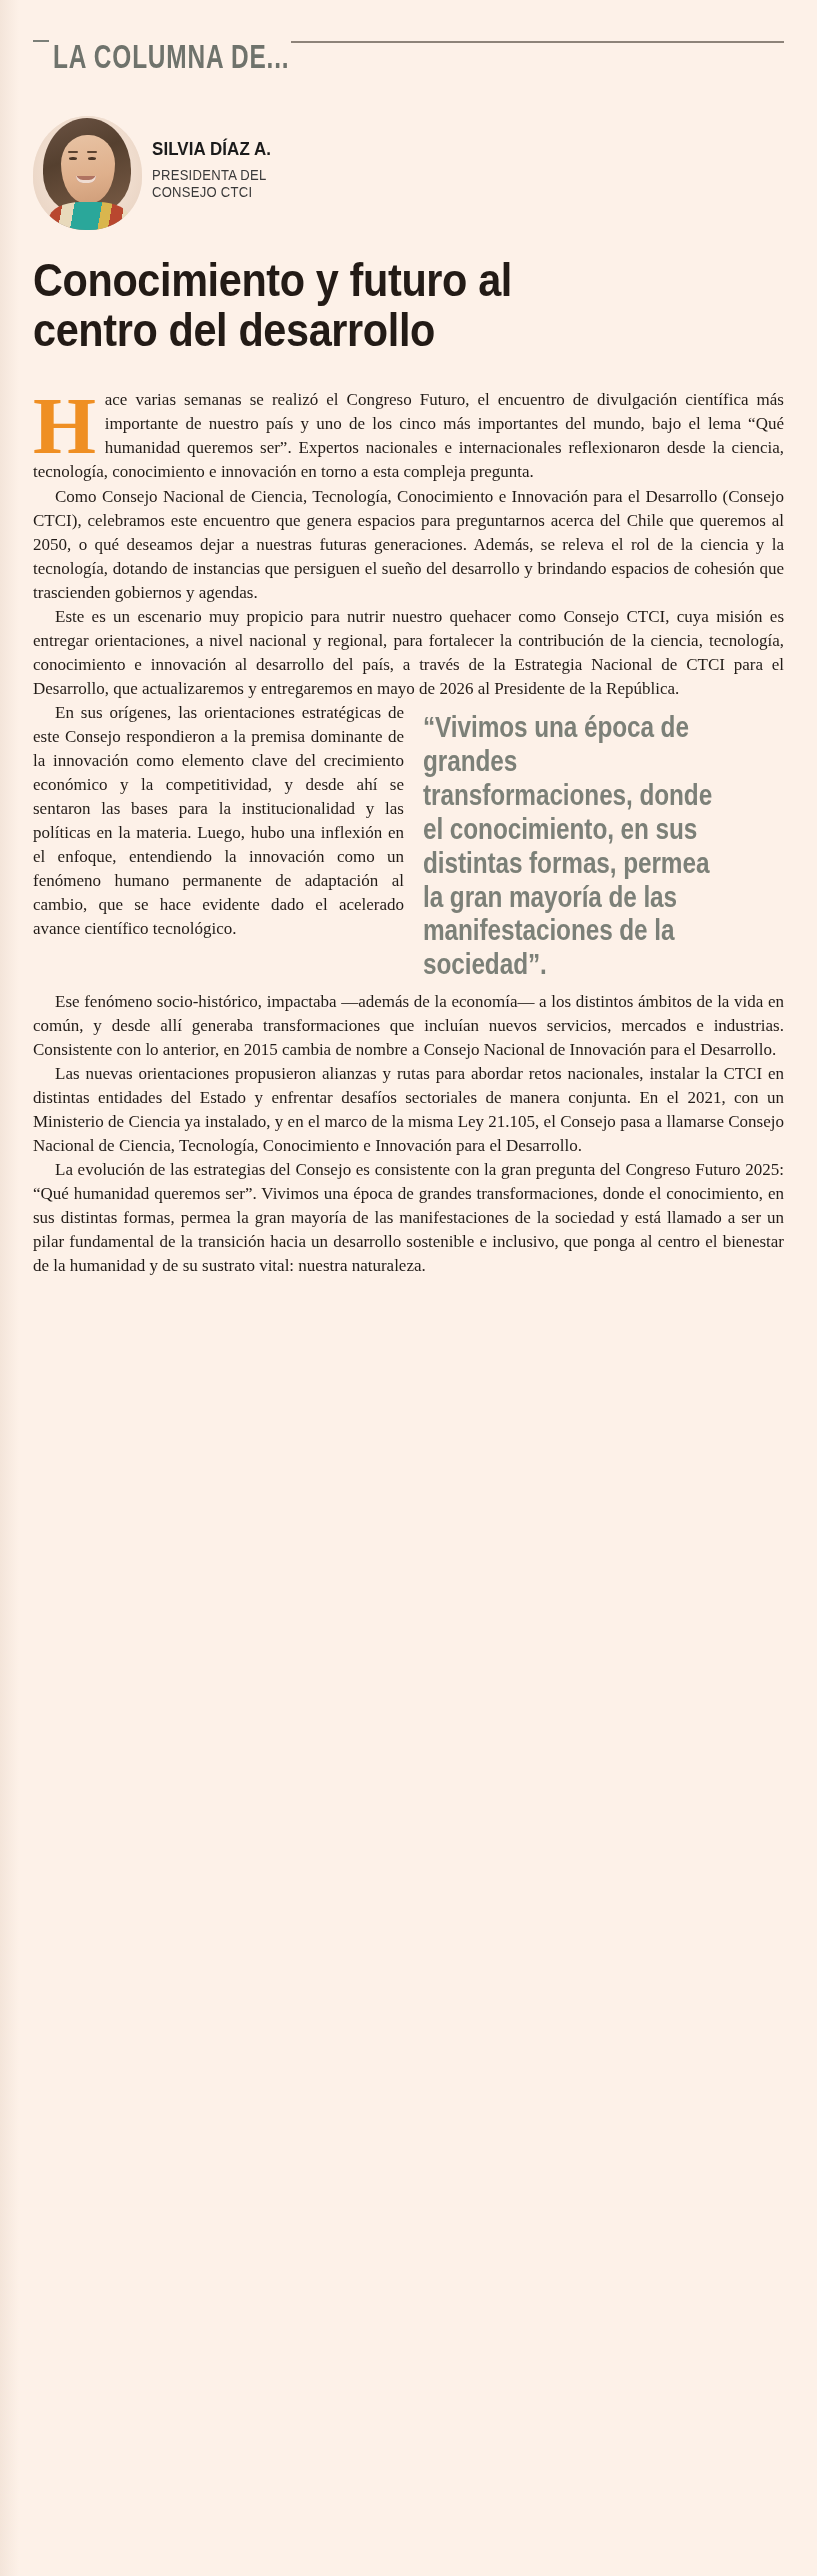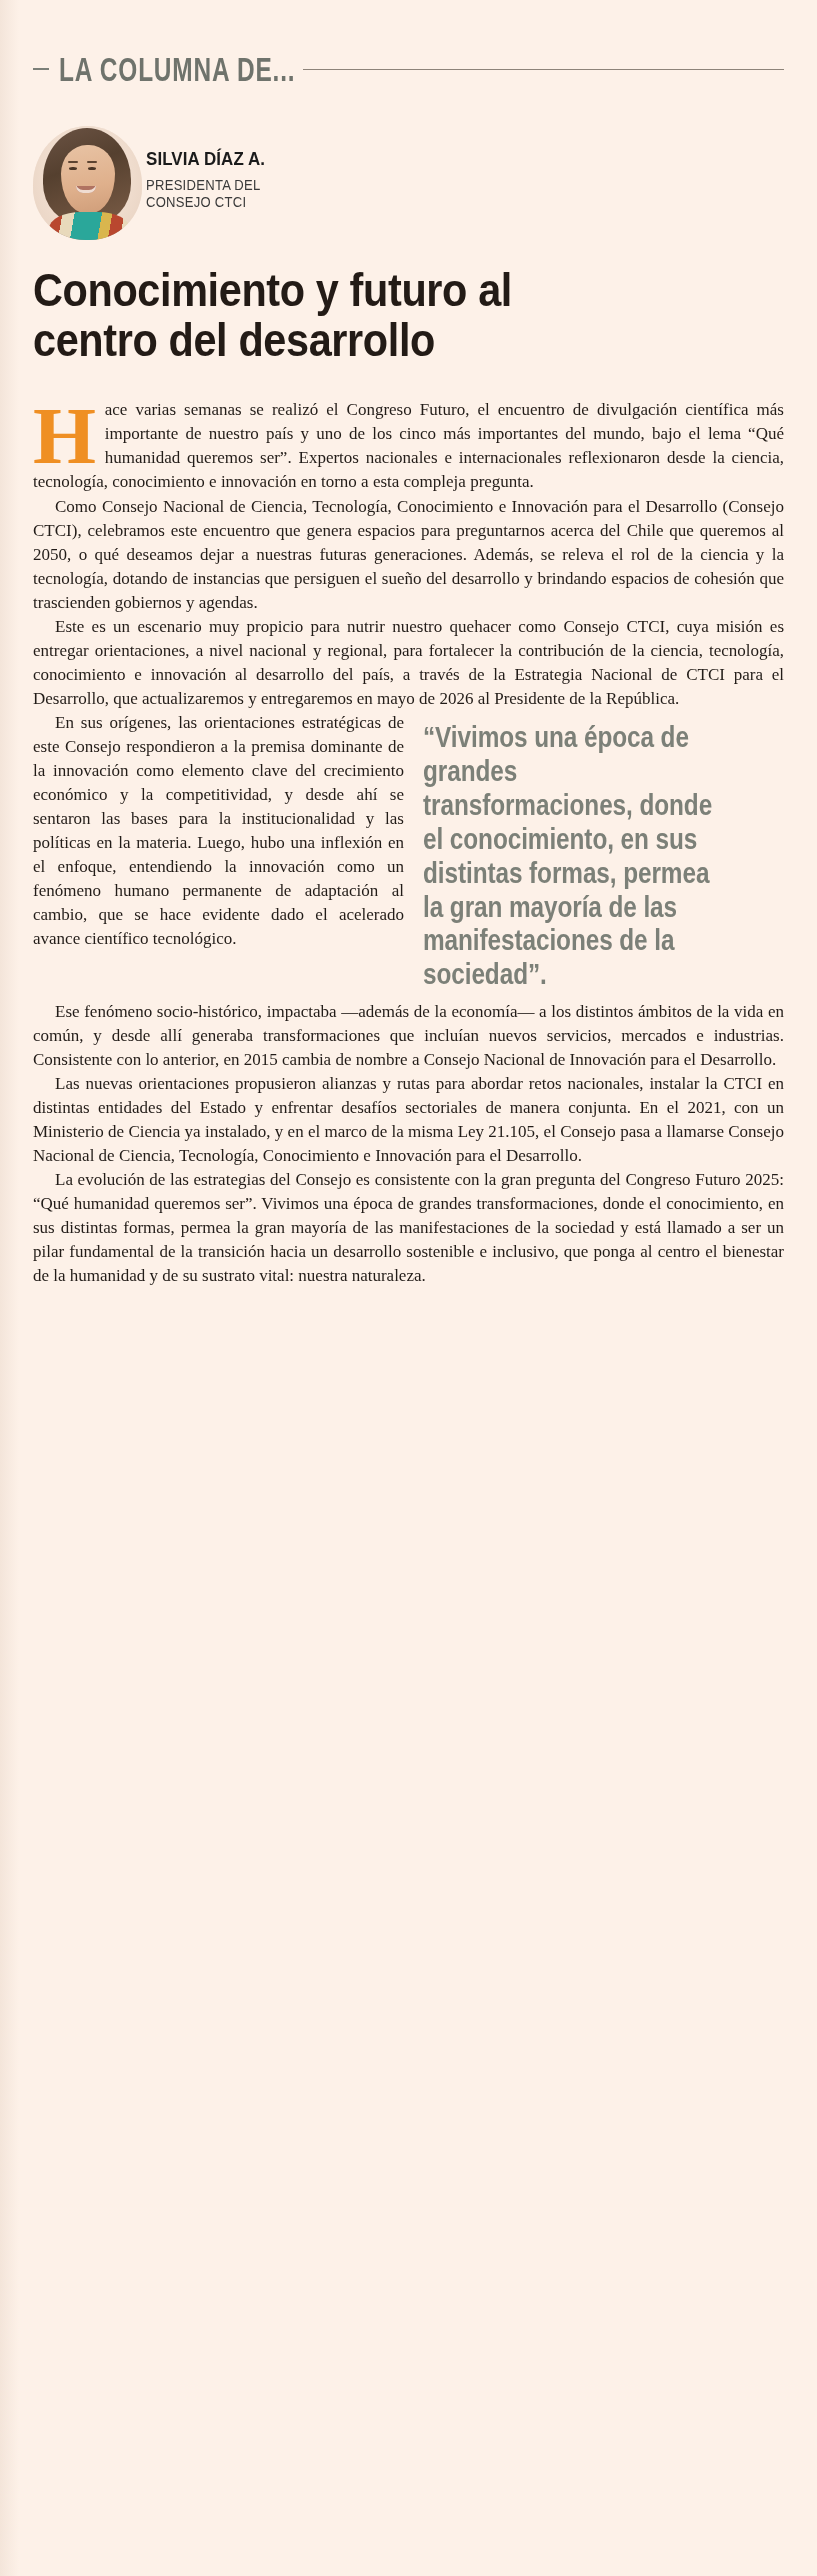--- a/index.html
+++ b/index.html
@@ -24,23 +24,23 @@
     box-sizing: border-box;
     padding: 0 33px;
     background:
       linear-gradient(90deg, rgba(160,120,90,0.10) 0px, rgba(160,120,90,0.00) 19px),
       #fdf1e8;
   }
 
   
   .kicker-row {
     display: flex;
-    align-items: center;
-    gap: 10px;
-    padding-top: 50px;
+    align-items: flex-start;
+    gap: 4px;
+    padding-top: 40px;
     height: 38px;
   }
   .kicker-rule-left {
     width: 16px;
     height: 2.2px;
     background: #7b7f78;
     flex: none;
   }
   .kicker-title {
     font-family: "Liberation Sans Narrow", "Liberation Sans", sans-serif;
@@ -59,21 +59,21 @@
     background: #8d8379;
     flex: 1 1 auto;
     margin-left: -85px;
     margin-top: 1.4px;
   }
 
   
   .byline {
     display: flex;
     align-items: center;
-    gap: 4px;
+    gap: 10px;
     margin-top: 33px;
     height: 123px;
   }
   .portrait {
     position: relative;
     width: 109px;
     height: 114px;
     flex: none;
     border-radius: 50% 50% 48% 48% / 52% 52% 46% 46%;
     overflow: hidden;

